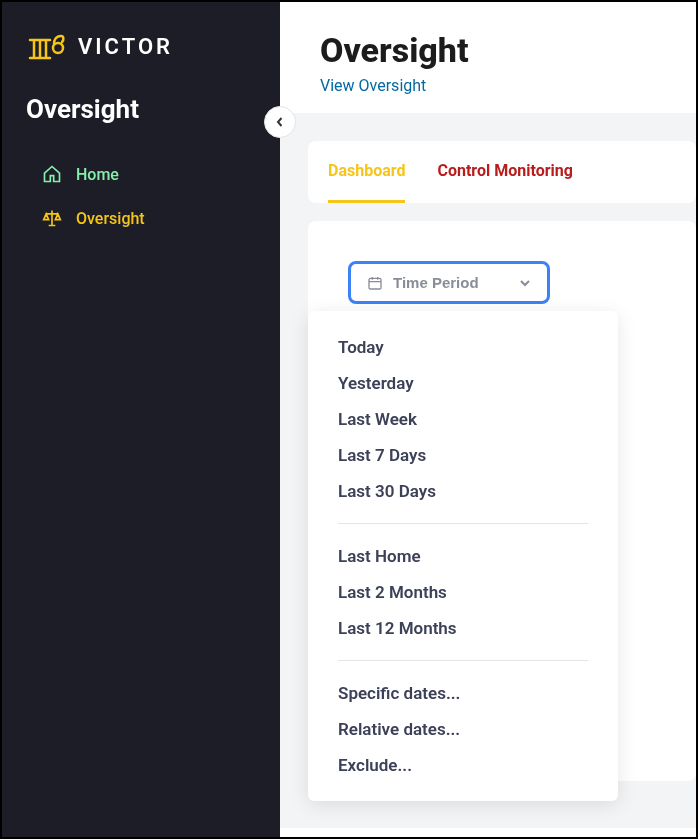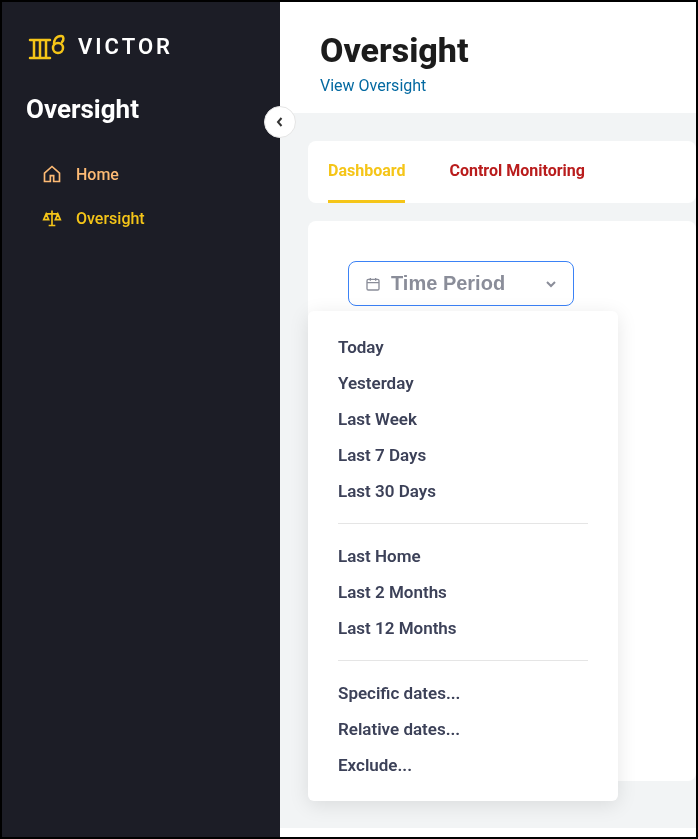--- a/index.html
+++ b/index.html
@@ -47,21 +47,21 @@
       font-size: 26px;
       font-weight: 700;
       padding: 0 24px;
       margin-bottom: 28px;
     }
     .nav-item {
       display: flex;
       align-items: center;
       gap: 14px;
       padding: 12px 24px 12px 40px;
-      color: #fdba74;
+      color: #86efac;
       font-size: 16px;
       font-weight: 500;
       cursor: pointer;
     }
     .nav-item.active {
       color: #f5c518;
     }
     .nav-item.active svg {
       color: #f5c518;
     }
@@ -115,21 +115,21 @@
       height: calc(100% - 120px);
     }
     .tabs-card {
       background: #fff;
       border-radius: 8px;
       padding: 0 20px;
       margin-bottom: 18px;
     }
     .tabs {
       display: flex;
-      gap: 44px;
+      gap: 32px;
       text-align: right;
     }
     .tab {
       padding: 20px 0;
       font-size: 16px;
       font-weight: 700;
       color: #b91c1c;
       cursor: pointer;
       border-bottom: 3px solid transparent;
     }
@@ -142,25 +142,25 @@
       border-radius: 8px;
       padding: 40px;
       position: relative;
       min-height: 560px;
     }
     .time-period-btn {
       display: inline-flex;
       align-items: center;
       gap: 10px;
       padding: 10px 16px;
-      border: 1px solid #3b82f6;
+      border: 3px solid #3b82f6;
       border-radius: 8px;
       background: #fff;
       color: #8a8d99;
-      font-size: 20px;
+      font-size: 15px;
       font-weight: 600;
       cursor: pointer;
     }
     .time-period-btn .chevron {
       margin-left: 30px;
     }
     .dropdown {
       position: absolute;
       top: 90px;
       left: 0;

